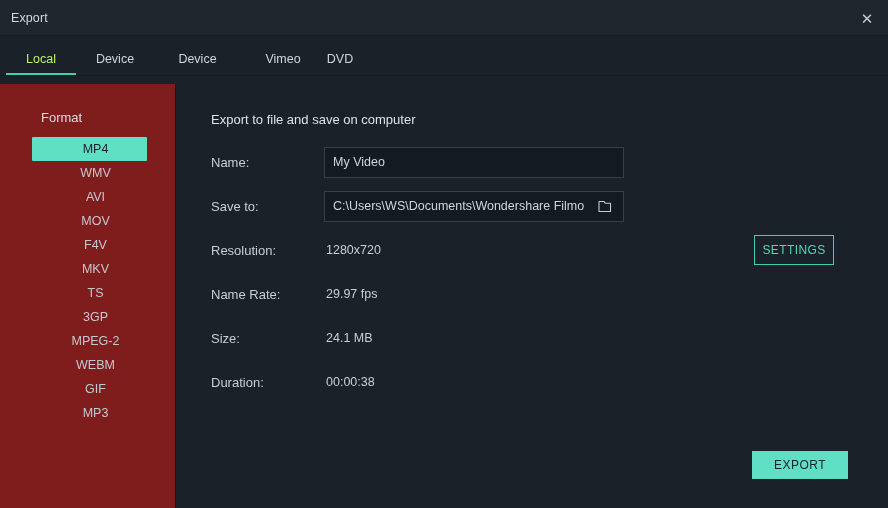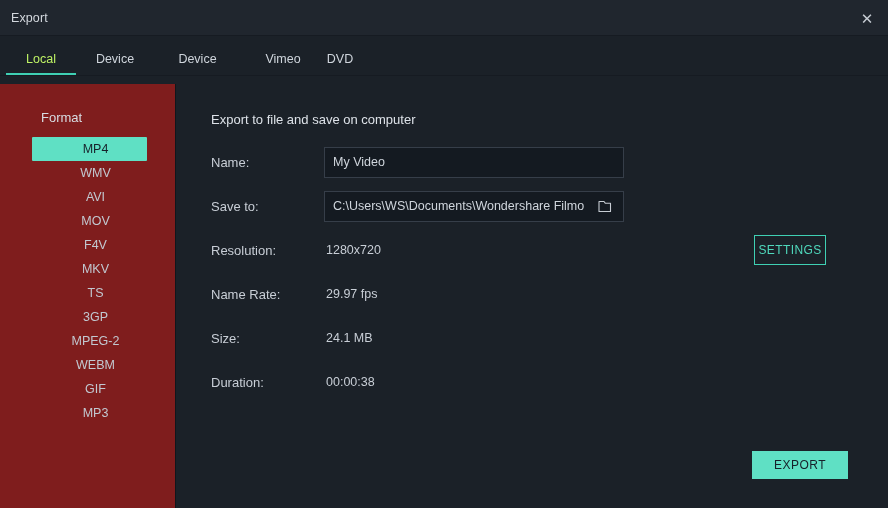--- a/index.html
+++ b/index.html
@@ -182,21 +182,21 @@
     cursor: pointer;
     display: flex;
     align-items: center;
     justify-content: center;
   }
   .folder-icon svg { display: block; }
 
   .settings-btn {
     position: absolute;
     left: 543px;
-    width: 72px;
+    width: 80px;
     height: 30px;
     background: transparent;
     border: 1px solid #3fd0b4;
     color: #4fd8bc;
     font-size: 12px;
     font-family: "Liberation Sans", sans-serif;
     letter-spacing: .4px;
     cursor: pointer;
   }
 

